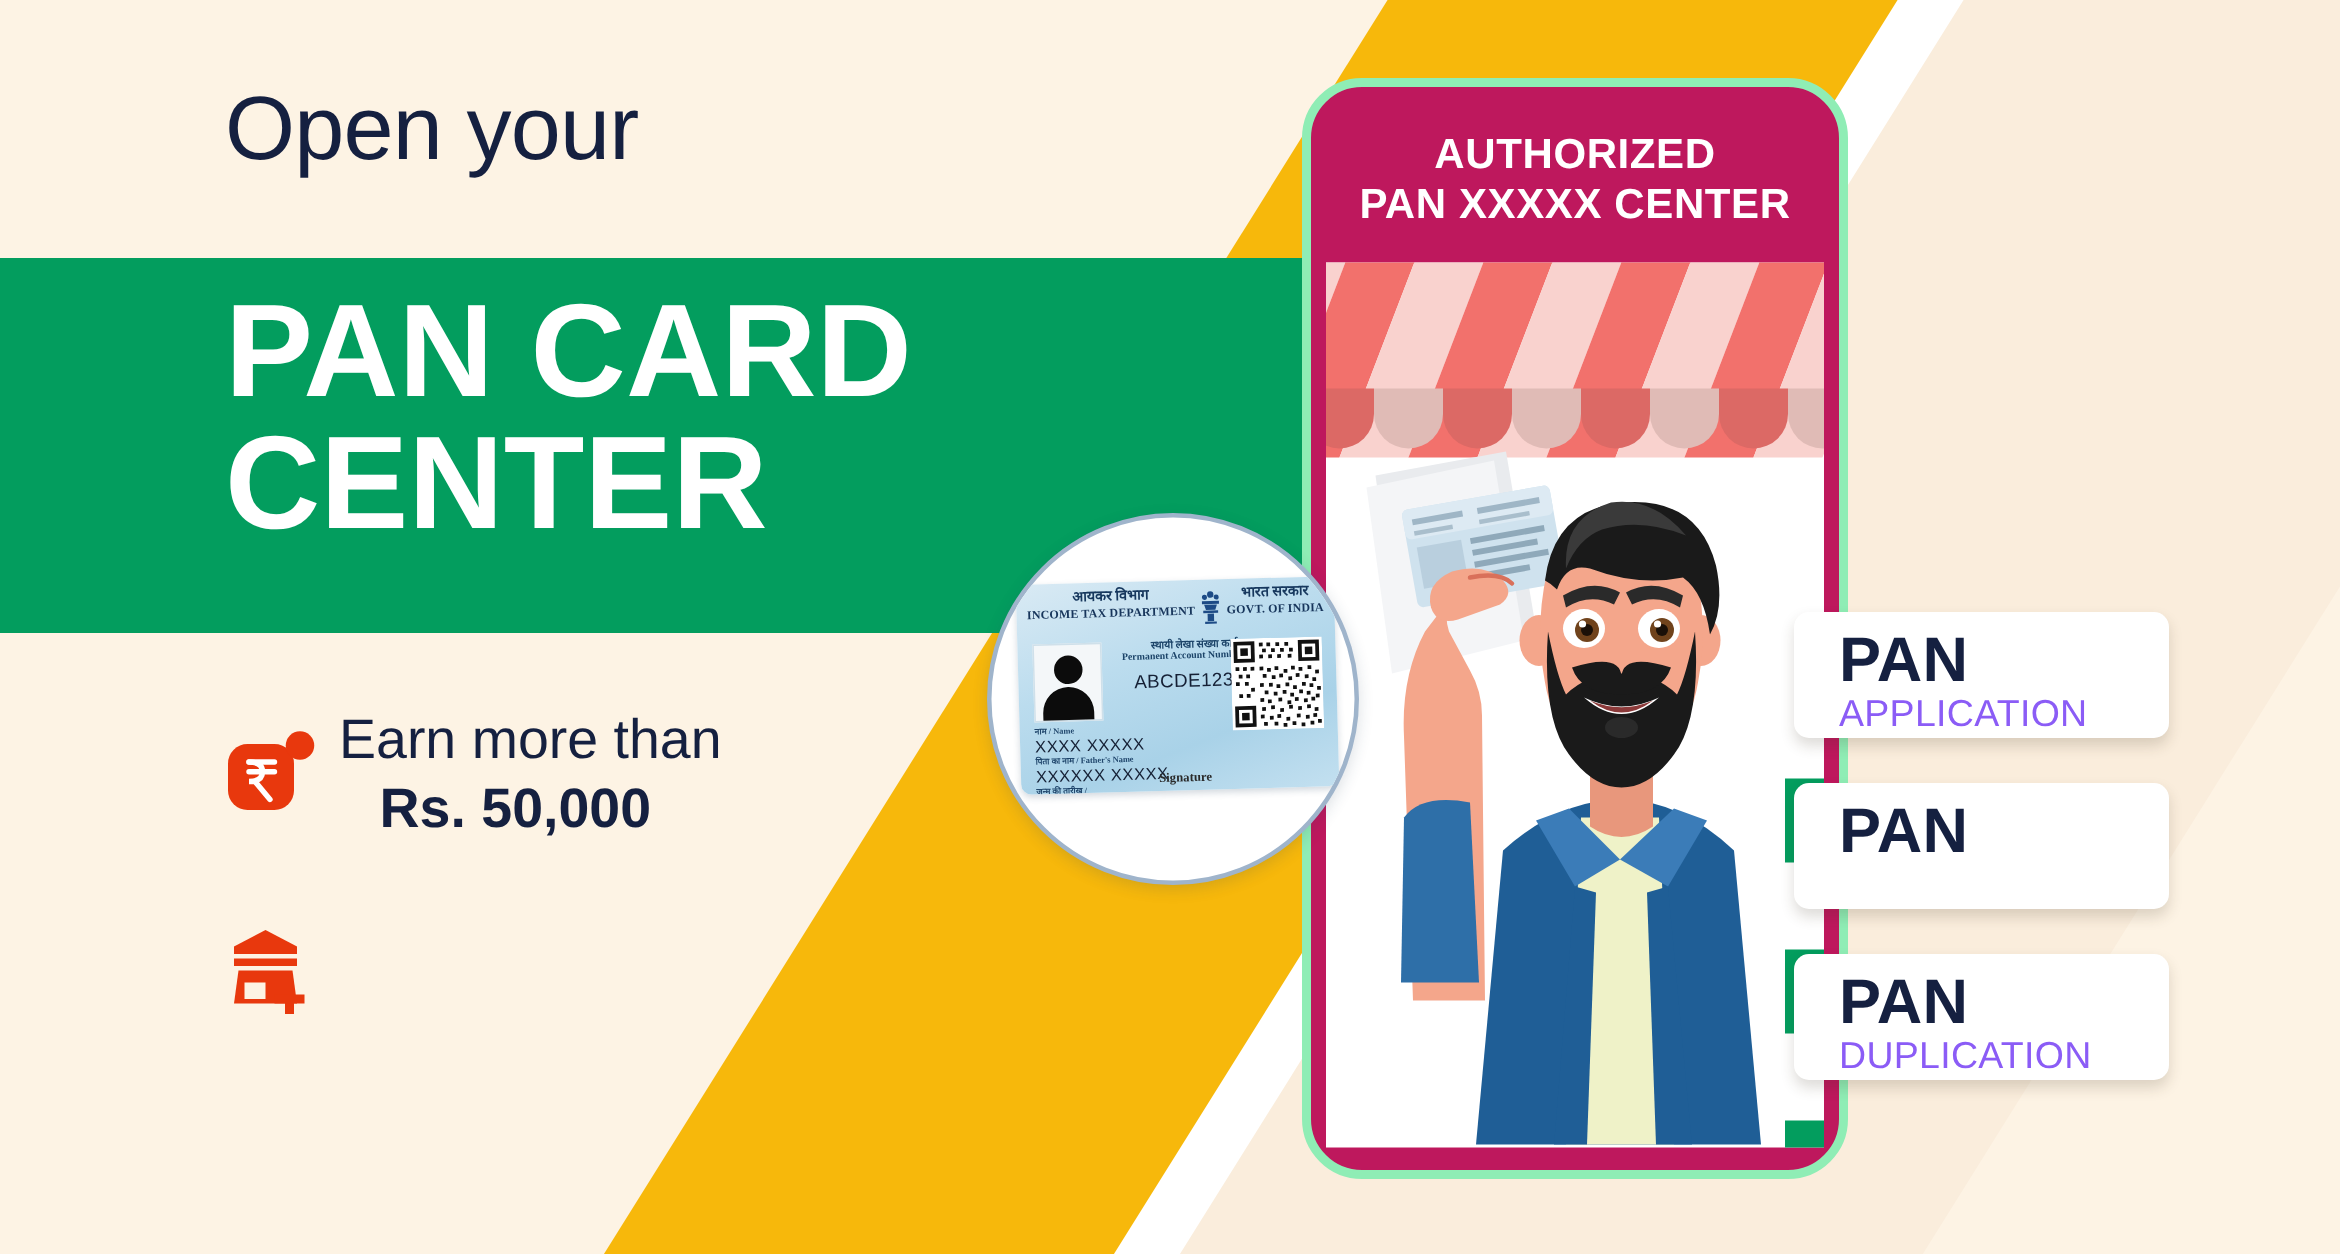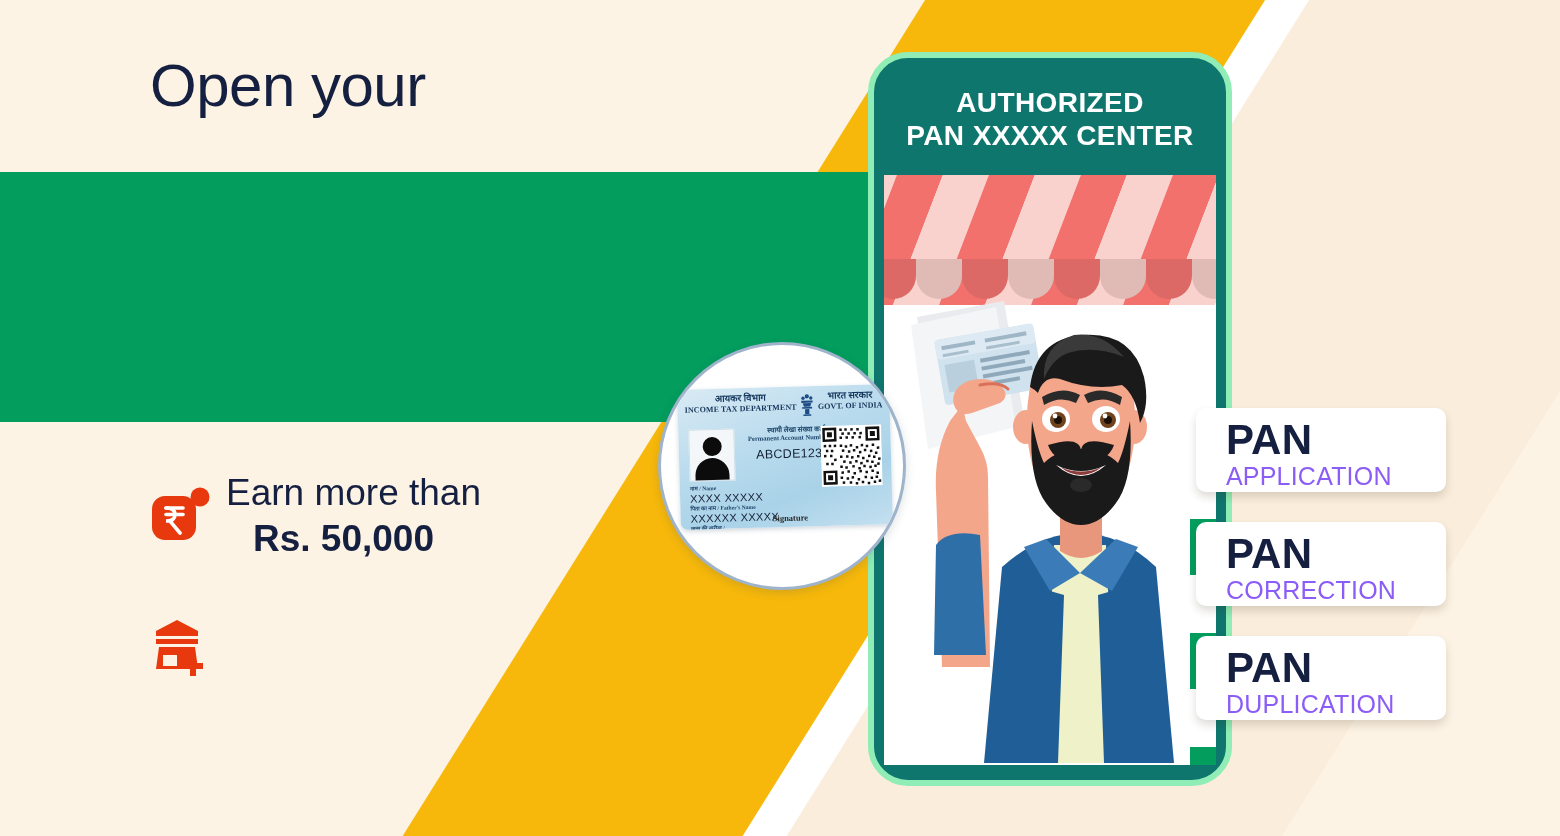--- a/index.html
+++ b/index.html
@@ -116,21 +116,21 @@
   .pc-fields { position: absolute; left: 10px; top: 96px; }
   .pc-lbl { font-size: 5.6px; color: #20466C; font-weight: 700; line-height: 1.3; }
   .pc-val { font-family: "Liberation Sans", sans-serif; font-size: 11px; color: #152035; letter-spacing: .4px; line-height: 1.15; }
   .pc-sign { position: absolute; left: 92px; top: 126px; font-size: 8.5px; color: #2A2A2A; font-weight: 600; }
 
   
   .phone {
     position: absolute;
     left: 868px; top: 52px;
     width: 364px; height: 734px;
-    background: #0f766e;
+    background: #be185d;
     border: 6px solid #8FEDB5;
     border-radius: 40px;
     z-index: 4;
     overflow: hidden;
   }
   .phone-title {
     position: absolute; left: 0; top: 28px; width: 100%;
     text-align: center;
     color: #FFFFFF;
     font-size: 28px; font-weight: 700;
@@ -178,20 +178,24 @@
 <div id="banner">
 
   <div class="band band-yellow"></div>
   <div class="band band-white"></div>
   <div class="band band-cream"></div>
 
   <div class="green-block"></div>
 
   <div class="kicker">Open your</div>
 
+  <div class="headline">
+    <span class="l1">PAN CARD</span>
+    <span class="l2">CENTER</span>
+  </div>
 
   <div class="feature feature-1">
     <span class="feature-icon">
       <svg viewBox="0 0 60 64" width="60" height="64">
         <rect x="2" y="12" width="44" height="44" rx="13" fill="#E8380D"></rect>
         <circle cx="50" cy="13" r="9.5" fill="#E8380D"></circle>
         <g fill="none" stroke="#FFFFFF" stroke-width="3.6" stroke-linecap="round">
           <path d="M16 24 H33"></path>
           <path d="M16 30.5 H33"></path>
           <path d="M16 24 q9 0 9 6.5 t-9 6.5 h4 l10 12"></path>
@@ -485,20 +489,19 @@
       <div class="pc-sign">Signature</div>
     </div>
   </div>
 
   <div class="badge badge-1">
     <div class="badge-top">PAN</div>
     <div class="badge-bot">APPLICATION</div>
   </div>
   <div class="badge badge-2">
     <div class="badge-top">PAN</div>
-    <div class="badge-bot">CORRECTION</div>
   </div>
   <div class="badge badge-3">
     <div class="badge-top">PAN</div>
     <div class="badge-bot">DUPLICATION</div>
   </div>
 
 </div>
 
 </body></html>

